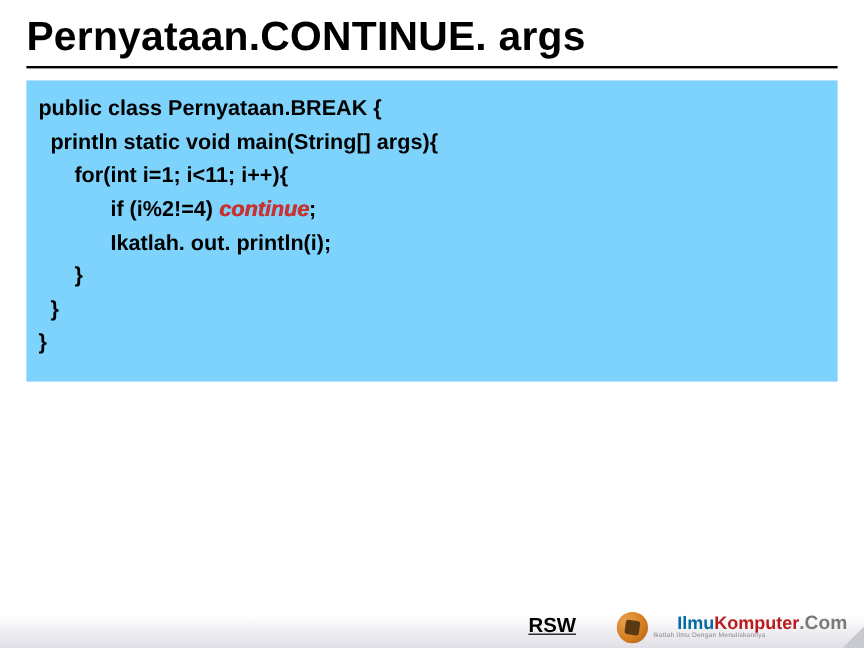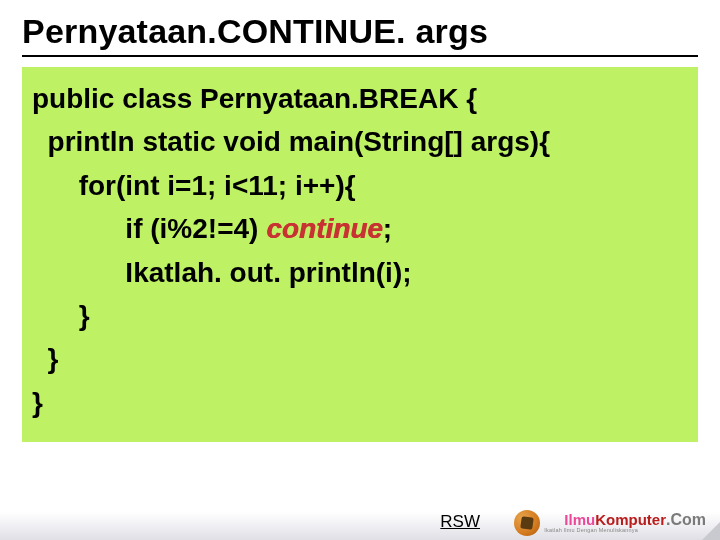--- a/index.html
+++ b/index.html
@@ -21,23 +21,23 @@
     color: #000;
     margin: 0 0 4px 0;
     letter-spacing: 0.2px;
   }
   .rule {
     border: none;
     border-top: 2px solid #000;
     margin: 0 0 10px 0;
   }
   .codebox {
-    background: #bef264;
+    background: #7dd3fc;
     padding: 10px 10px 18px 10px;
-    font-size: 28px;
+    font-size: 18px;
     line-height: 1.55;
     font-weight: bold;
     color: #000;
   }
   .codebox .line { white-space: pre; }
   .kw-continue {
     color: #c83232;
     font-weight: bold;
     text-shadow: 0.6px 0 0 currentColor;
     font-style: italic;
@@ -55,21 +55,21 @@
     bottom: 0;
     width: 100%;
     height: 28px;
     background: linear-gradient(to top, #e0dfe6 0%, #fff 100%);
   }
   .footer-rsw {
     position: absolute;
     right: 240px;
     bottom: 8px;
     font-size: 17px;
-    font-weight: normal;
+    font-weight: bold;
     text-decoration: underline;
     color: #000;
   }
   .logo {
     position: absolute;
     right: 14px;
     bottom: 4px;
     display: flex;
     align-items: center;
     gap: 4px;
@@ -90,21 +90,21 @@
     border-radius: 2px;
     transform: rotate(8deg);
   }
   .logo-text {
     line-height: 1;
   }
   .logo-main {
     font-size: 15px;
     font-weight: bold;
   }
-  .logo-main .ilmu { color: #ec4899; padding-left: 20px; }
+  .logo-main .ilmu { color: #0369a1; padding-left: 20px; }
   .logo-main .komputer { color: #b91c1c; }
   .logo-main .com { color: #7a7a7a; font-size: 16px; }
   .logo-sub {
     font-size: 5.5px;
     color: #888;
     letter-spacing: 0.2px;
   }
   .corner {
     position: absolute;
     right: 0;

